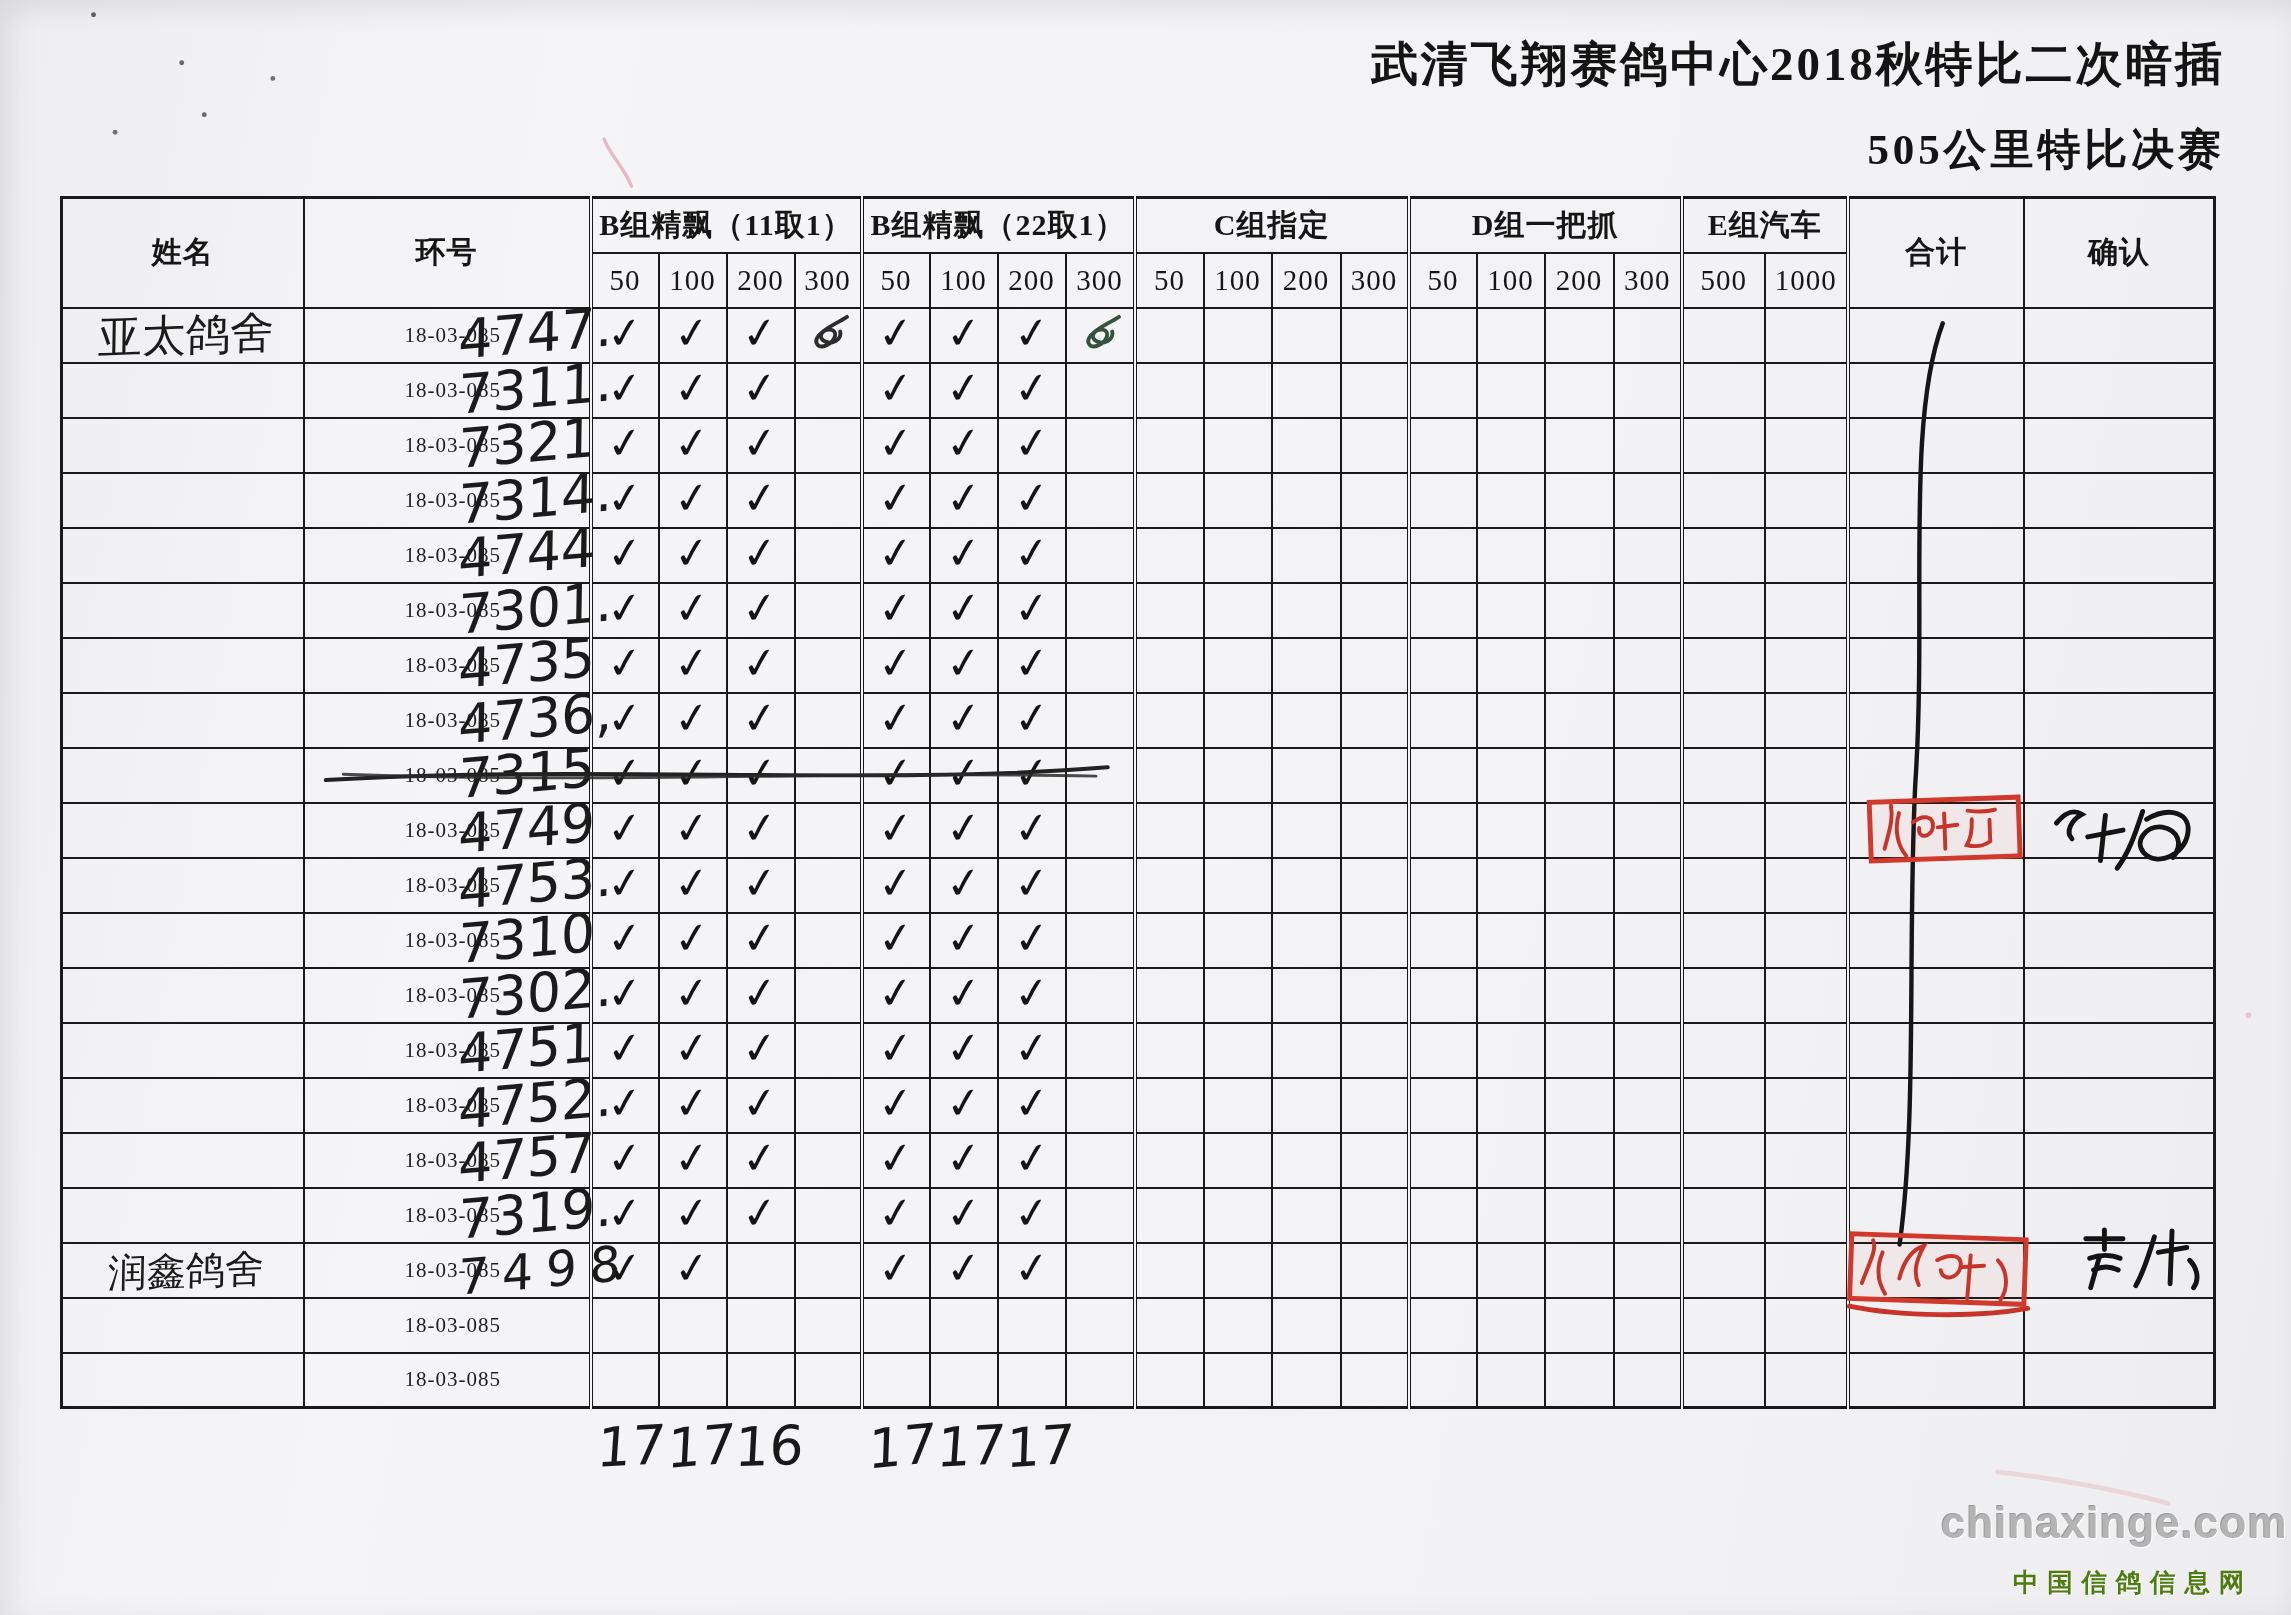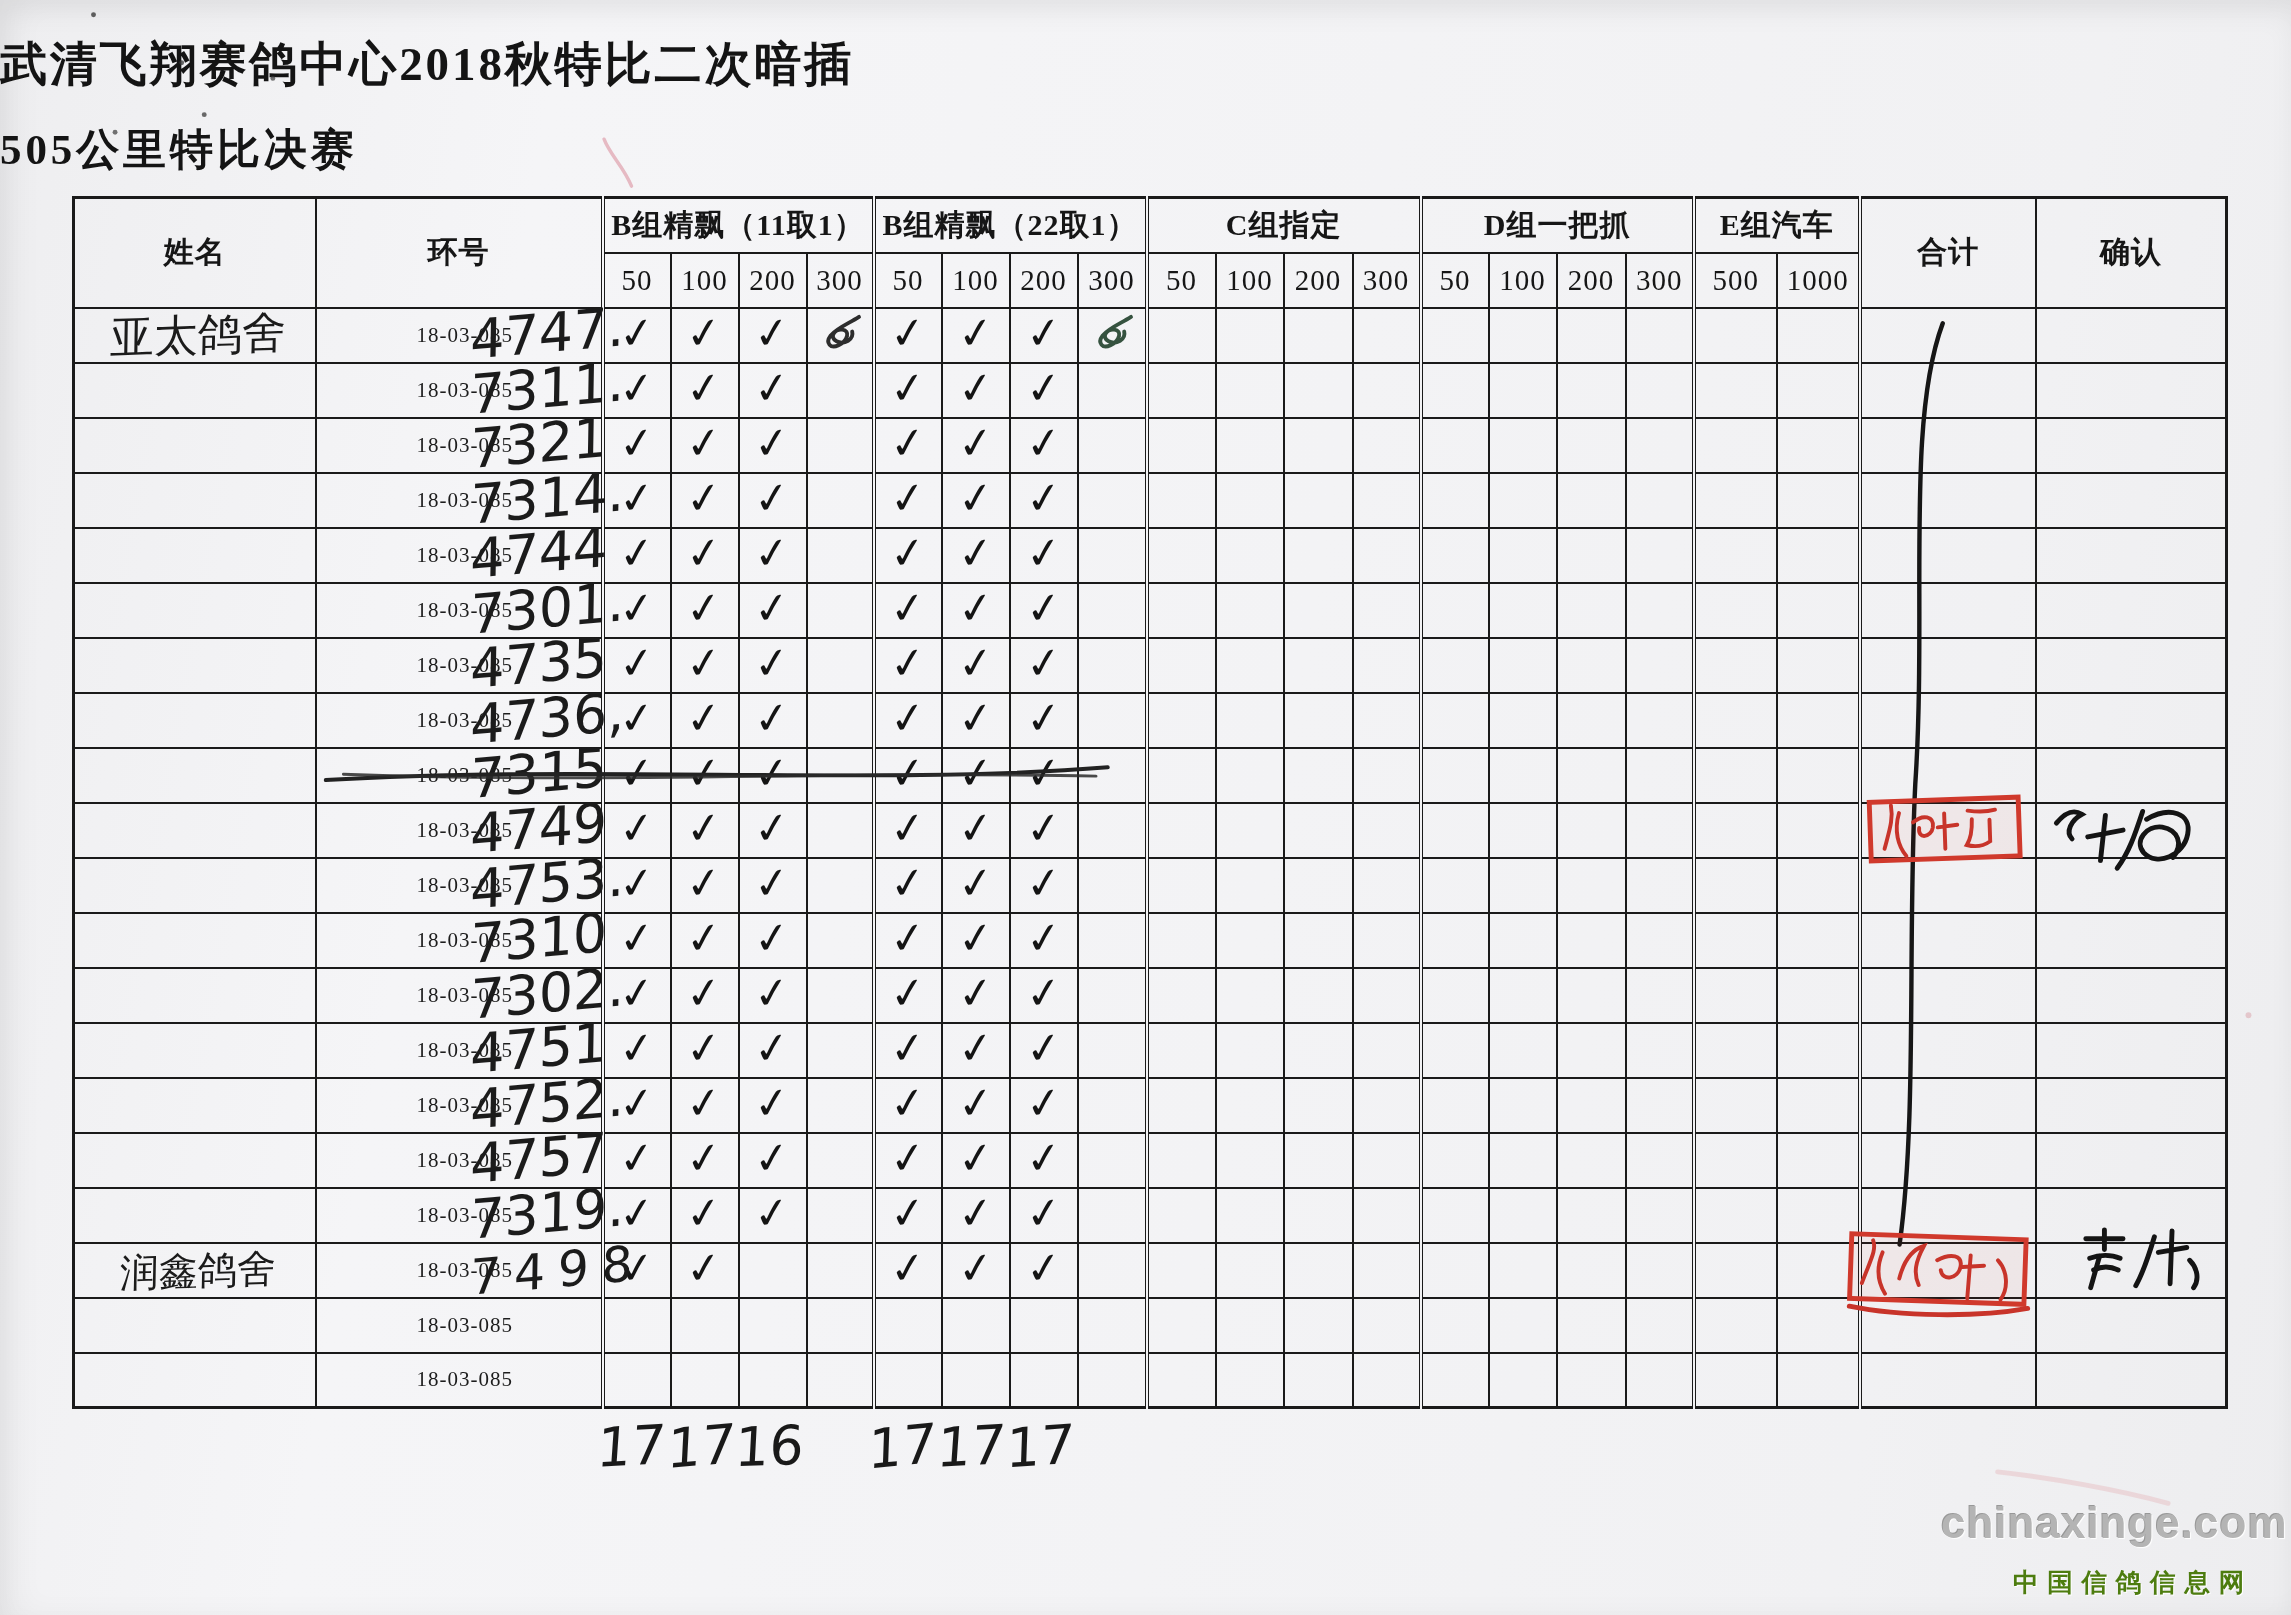--- a/index.html
+++ b/index.html
@@ -7,28 +7,28 @@
     width:2292px;height:1615px;position:relative;overflow:hidden;
     background:#e9e9eb;
     font-family:"Liberation Serif",serif;
   }
   .paper{
     position:absolute;inset:0;
     background:linear-gradient(100deg,#eeeef0 0%,#f5f5f7 22%,#f3f3f5 55%,#f1f1f3 82%,#ededef 100%);
     box-shadow:inset 0 13.7px 25.5px rgba(0,0,0,0.05), inset 17.6px 0 29px rgba(0,0,0,0.04);
   }
   .title1,.title2{
-    position:absolute;left:0;width:2225px;text-align:left;
+    position:absolute;left:0;width:2225px;text-align:right;
     color:#141414;font-weight:bold;font-family:"Liberation Serif",serif;
   }
   .title1{top:33px;font-size:47px;letter-spacing:2.9px;}
   .title2{top:121px;font-size:43px;letter-spacing:3.9px;}
 
   table.score{
-    position:absolute;left:72px;top:196px;width:2148px;
+    position:absolute;left:60px;top:196px;width:2148px;
     border-collapse:collapse;table-layout:fixed;
     border:3.9px solid #1a1a1a;
     background:transparent;
   }
   .score th,.score td{
     border:2px solid #1a1a1a;padding:0;text-align:center;vertical-align:middle;
     overflow:visible;
   }
   .score .gb{border-left:4.9px double #1a1a1a;}
   .score thead tr{height:55px;}

